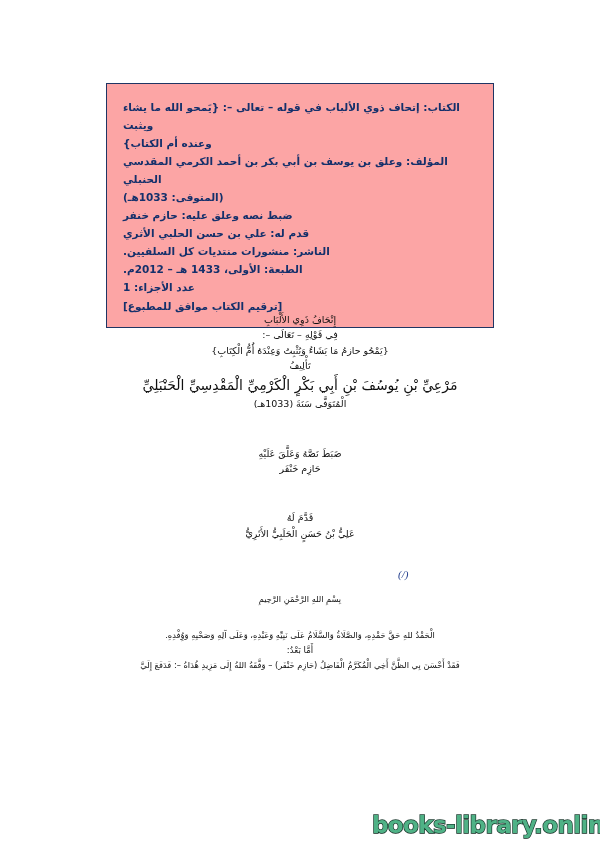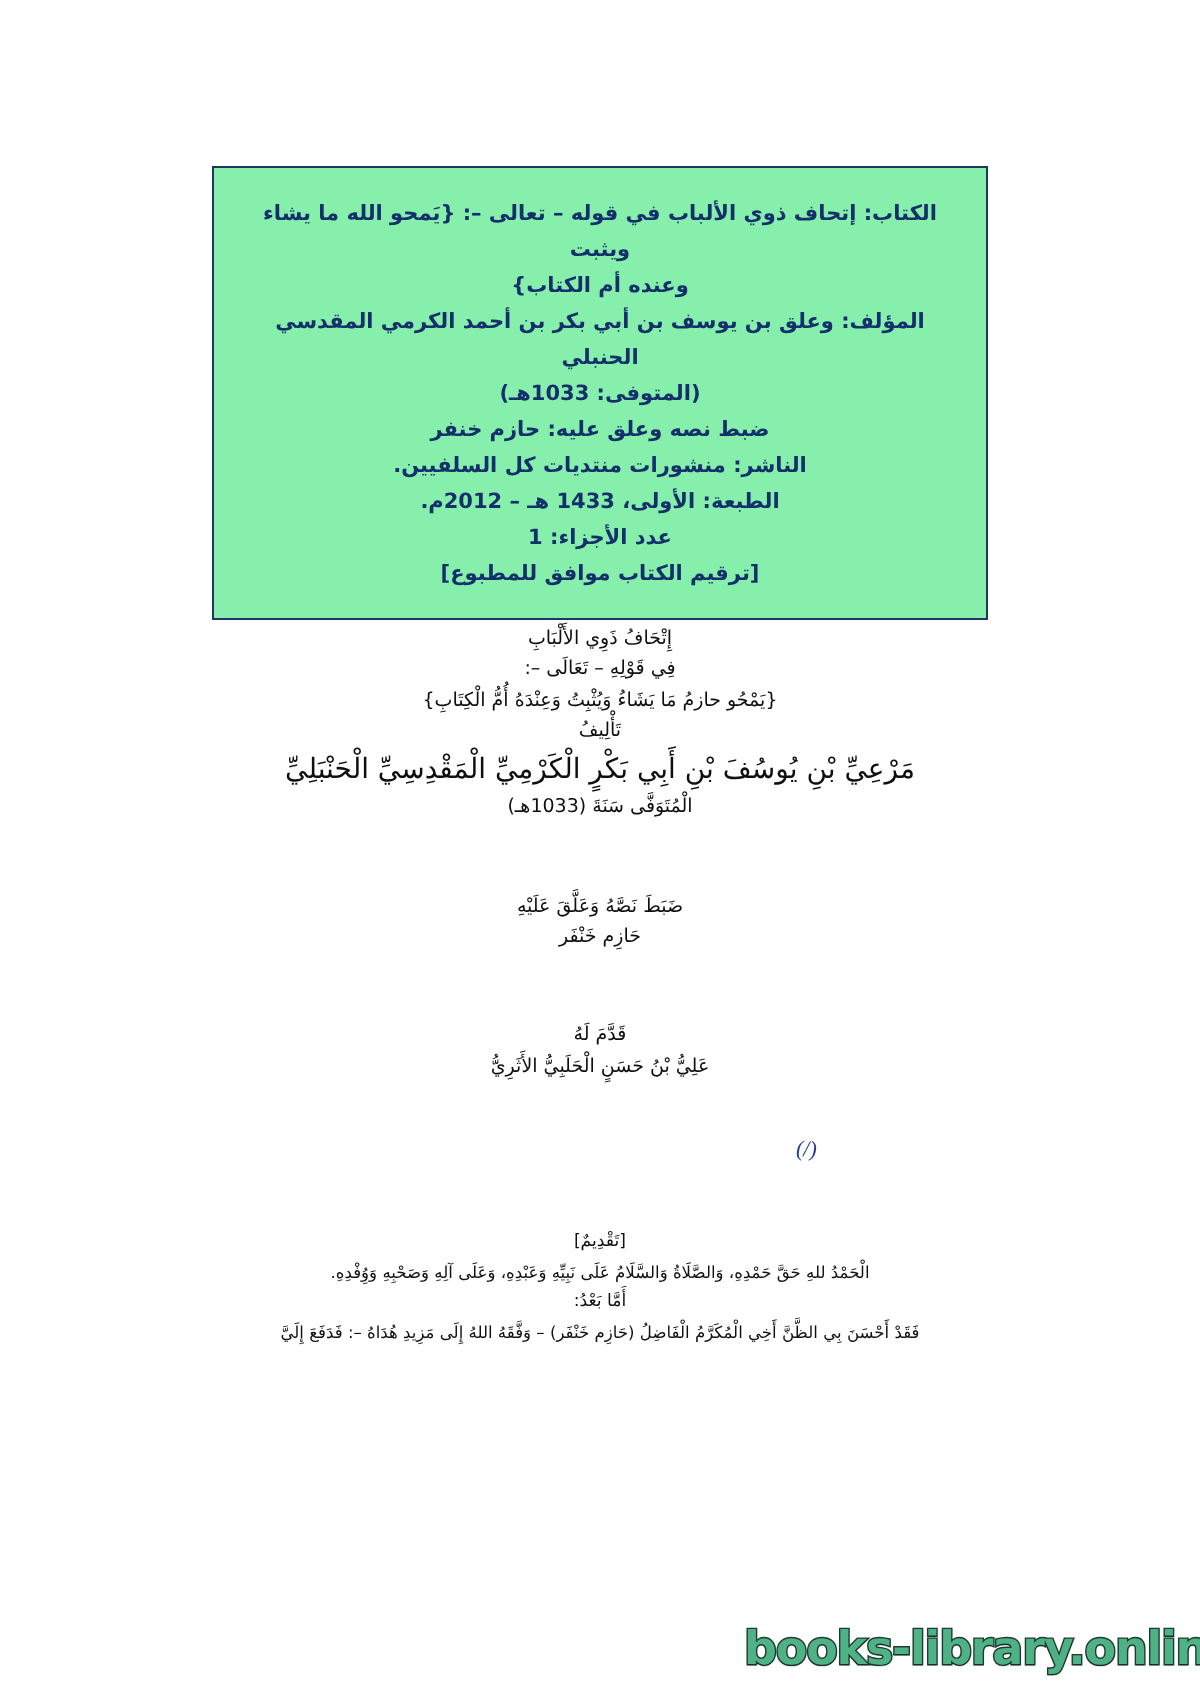--- a/index.html
+++ b/index.html
@@ -22,24 +22,24 @@
   }
 
   
   #info-box {
     position: absolute;
     left: 106px;
     top: 83px;
     width: 388px;
     box-sizing: border-box;
     border: 1px solid #1f3564;
-    background: #86efac;
+    background: #fca5a5;
     padding: 14px 16px 12px 16px;
     direction: rtl;
-    text-align: center;
+    text-align: left;
   }
   #info-box .info-line {
     color: #14306b;
     font-family: "DejaVu Sans", sans-serif;
     font-size: 10.5px;
     line-height: 1.72;
     font-weight: 700;
     letter-spacing: 0px;
     white-space: normal;
   }
@@ -134,20 +134,21 @@
 <body>
 
 <div id="page">
 
   <div id="info-box">
     <div class="info-line">الكتاب: إتحاف ذوي الألباب في قوله – تعالى –: {يَمحو الله ما يشاء ويثبت</div>
     <div class="info-line">وعنده أم الكتاب}</div>
     <div class="info-line">المؤلف: وعلق بن يوسف بن أبي بكر بن أحمد الكرمي المقدسي الحنبلي</div>
     <div class="info-line">(المتوفى: 1033هـ)</div>
     <div class="info-line">ضبط نصه وعلق عليه: حازم خنفر</div>
+    <div class="info-line">قدم له: علي بن حسن الحلبي الأثري</div>
     <div class="info-line">الناشر: منشورات منتديات كل السلفيين.</div>
     <div class="info-line">الطبعة: الأولى، 1433 هـ – 2012م.</div>
     <div class="info-line">عدد الأجزاء: 1</div>
     <div class="info-line">[ترقيم الكتاب موافق للمطبوع]</div>
   </div>
 
   <div id="scan-body">
     <div class="scan-line">إِتْحَافُ ذَوِي الأَلْبَابِ</div>
     <div class="scan-line">فِي قَوْلِهِ – تَعَالَى –:</div>
     <div class="scan-line">{يَمْحُو حازمُ مَا يَشَاءُ وَيُثْبِتُ وَعِنْدَهُ أُمُّ الْكِتَابِ}</div>
@@ -160,22 +161,22 @@
     <div class="gap-lg"></div>
     <div class="scan-line">قَدَّمَ لَهُ</div>
     <div class="scan-line">عَلِيُّ بْنُ حَسَنٍ الْحَلَبِيُّ الأَثَرِيُّ</div>
   </div>
 
   <div id="page-marker">
     <span class="marker">(/)</span>
   </div>
 
   <div id="lower-body">
+    <div class="body-line bismillah centered">بِسْمِ اللهِ الرَّحْمَنِ الرَّحِيمِ</div>
     <div class="gap-md"></div>
-    <div class="body-line centered">[تَقْدِيمٌ]</div>
     <div class="body-line wide centered">الْحَمْدُ للهِ حَقَّ حَمْدِهِ، وَالصَّلَاةُ وَالسَّلَامُ عَلَى نَبِيِّهِ وَعَبْدِهِ، وَعَلَى آلِهِ وَصَحْبِهِ وَوُِفْدِهِ.</div>
     <div class="body-line centered">أَمَّا بَعْدُ:</div>
     <div class="body-line wide centered">فَقَدْ أَحْسَنَ بِي الظَّنَّ أَخِي الْمُكَرَّمُ الْفَاضِلُ (حَازِم خَنْفَر) – وَفَّقَهُ اللهُ إِلَى مَزِيدِ هُدَاهُ –: فَدَفَعَ إِلَيَّ</div>
   </div>
 
   <div id="watermark">books-library.online</div>
 
 </div>
 
 </body></html>

